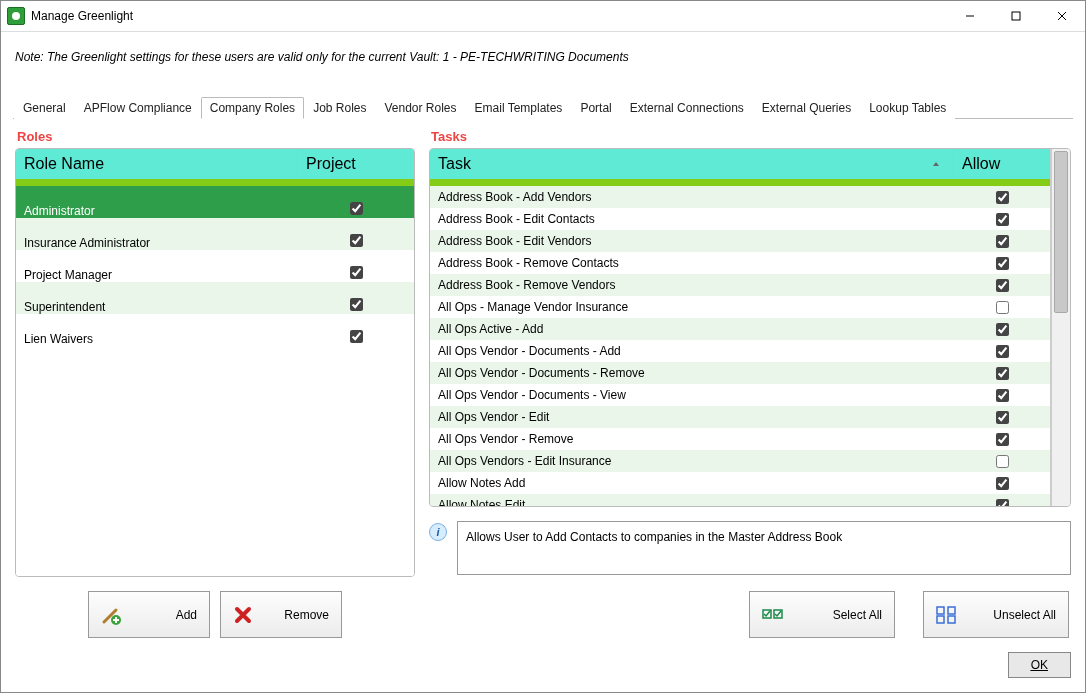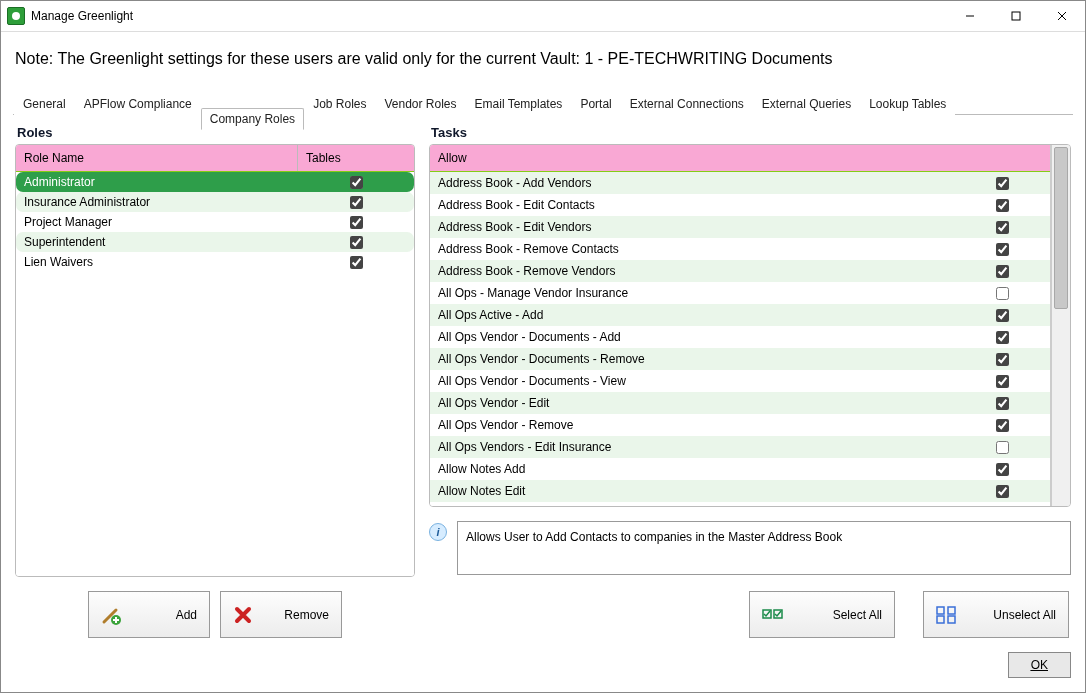--- a/index.html
+++ b/index.html
@@ -6,39 +6,39 @@
   .window{width:1086px;height:693px;border:1px solid #888;box-sizing:border-box;display:flex;flex-direction:column;background:#fff;}
   .titlebar{height:30px;display:flex;align-items:center;padding:0 0 0 6px;border-bottom:1px solid #ddd;}
   .titlebar .app-icon{width:16px;height:16px;background:#2e9e3a;border:1px solid #1a6e25;margin-right:6px;display:inline-flex;align-items:center;justify-content:center;border-radius:2px;}
   .titlebar .app-icon svg{width:10px;height:10px;}
   .titlebar .title{flex:1;font-size:12px;}
   .win-controls{display:flex;height:100%;}
   .win-btn{width:46px;height:100%;display:flex;align-items:center;justify-content:center;cursor:pointer;}
   .win-btn svg{width:10px;height:10px;}
 
   .content{flex:1;padding:12px 12px 0 12px;display:flex;flex-direction:column;min-height:0;}
-  .note{margin:6px 0 24px 2px;font-size:16px;}
+  .note{margin:6px 0 32px 2px;font-size:12px;font-style:italic;}
   .tabs{display:flex;position:relative;border-bottom:1px solid #bbb;padding-left:1px;gap:0;}
   .tab{padding:3px 8px;font-size:12px;border:1px solid transparent;border-bottom:none;position:relative;top:1px;cursor:pointer;background:#fff;color:#222;border-radius:2px 2px 0 0;}
-  .tab.active{border-color:#bbb;background:#fff;top:16px;z-index:2;border-bottom:1px solid #fff;}
+  .tab.active{border-color:#bbb;background:#fff;top:1px;z-index:2;border-bottom:1px solid #fff;}
   .panes{flex:1;display:flex;gap:14px;padding:10px 2px 0 2px;min-height:0;}
   .pane{display:flex;flex-direction:column;min-height:0;}
   .pane.roles{width:400px;}
   .pane.tasks{flex:1;}
-  .panel-title{color:#0f172a;font-weight:600;font-size:13px;margin:0 0 4px 2px;}
+  .panel-title{color:#ef4444;font-weight:600;font-size:13px;margin:0 0 4px 2px;}
   .grid-box{border:1px solid #bbb;border-radius:4px;flex:1;display:flex;flex-direction:column;min-height:0;overflow:hidden;}
-  .grid-head{display:flex;background:#f9a8d4;border-bottom:1px solid #84cc16;font-size:12px;}
+  .grid-head{display:flex;background:#5eead4;border-bottom:7px solid #84cc16;font-size:16px;}
   .gh{padding:6px 8px;border-right:1px solid #bbb;white-space:nowrap;}
   .gh:last-child{border-right:none;}
 
   
   .r-col-name{flex:1;}
   .r-col-active{width:100px;text-align:left;}
   .roles-body{flex:1;overflow:auto;background:#fff;}
-  .role-row{display:flex;align-items:center;height:20px;border-radius:7px;}
+  .role-row{display:flex;align-items:flex-end;height:32px;}
   .role-row.selected{background:#2e9e4a;color:#fff;}
   .role-row.alt:not(.selected){background:#eaf6ea;}
   .role-row .cell{padding:0 8px;}
   .role-row .cell.name{flex:1;}
   .role-row .cell.active{width:100px;text-align:center;}
 
   
   .tasks-grid{display:flex;min-height:0;flex:1;}
   .tasks-inner{flex:1;display:flex;flex-direction:column;min-height:0;border-right:1px solid #ccc;}
   .t-col-task{flex:1;}
@@ -123,21 +123,21 @@
         <div class="tab">Lookup Tables</div>
       </div>
 
     <div class="panes">
 
       <div class="pane roles">
         <div class="panel-title">Roles</div>
         <div class="grid-box">
           <div class="grid-head">
             <div class="gh r-col-name">Role Name</div>
-            <div class="gh r-col-active">Tables</div>
+            <div class="gh r-col-active">Project</div>
           </div>
           <div class="roles-body" id="roles-body">
               <div class="role-row selected">
                 <div class="cell name">Administrator</div>
                 <div class="cell active"><input type="checkbox" checked="" style=""></div>
               </div>
               <div class="role-row alt">
                 <div class="cell name">Insurance Administrator</div>
                 <div class="cell active"><input type="checkbox" checked="" style=""></div>
               </div>
@@ -176,20 +176,28 @@
           </div>
         </div>
       </div>
 
       <div class="pane tasks">
         <div class="panel-title">Tasks</div>
         <div class="grid-box">
           <div class="tasks-grid">
             <div class="tasks-inner">
               <div class="grid-head">
+                <div class="gh t-col-task">
+                  <span>Task</span>
+                  <span class="sort-indicator">
+                    <svg width="10" height="10" viewBox="0 0 10 10">
+                        <path d="M2 7 L5 3 L8 7 Z" fill="#666"></path>
+                      </svg>
+                  </span>
+                </div>
                 <div class="gh t-col-allow">Allow</div>
               </div>
               <div class="tasks-body" id="tasks-body">
                   <div class="task-row alt">
                     <div class="cell task">Address Book - Add Vendors</div>
                     <div class="cell allow"><input type="checkbox" checked="" style=""></div>
                   </div>
                   <div class="task-row">
                     <div class="cell task">Address Book - Edit Contacts</div>
                     <div class="cell allow"><input type="checkbox" checked="" style=""></div>

